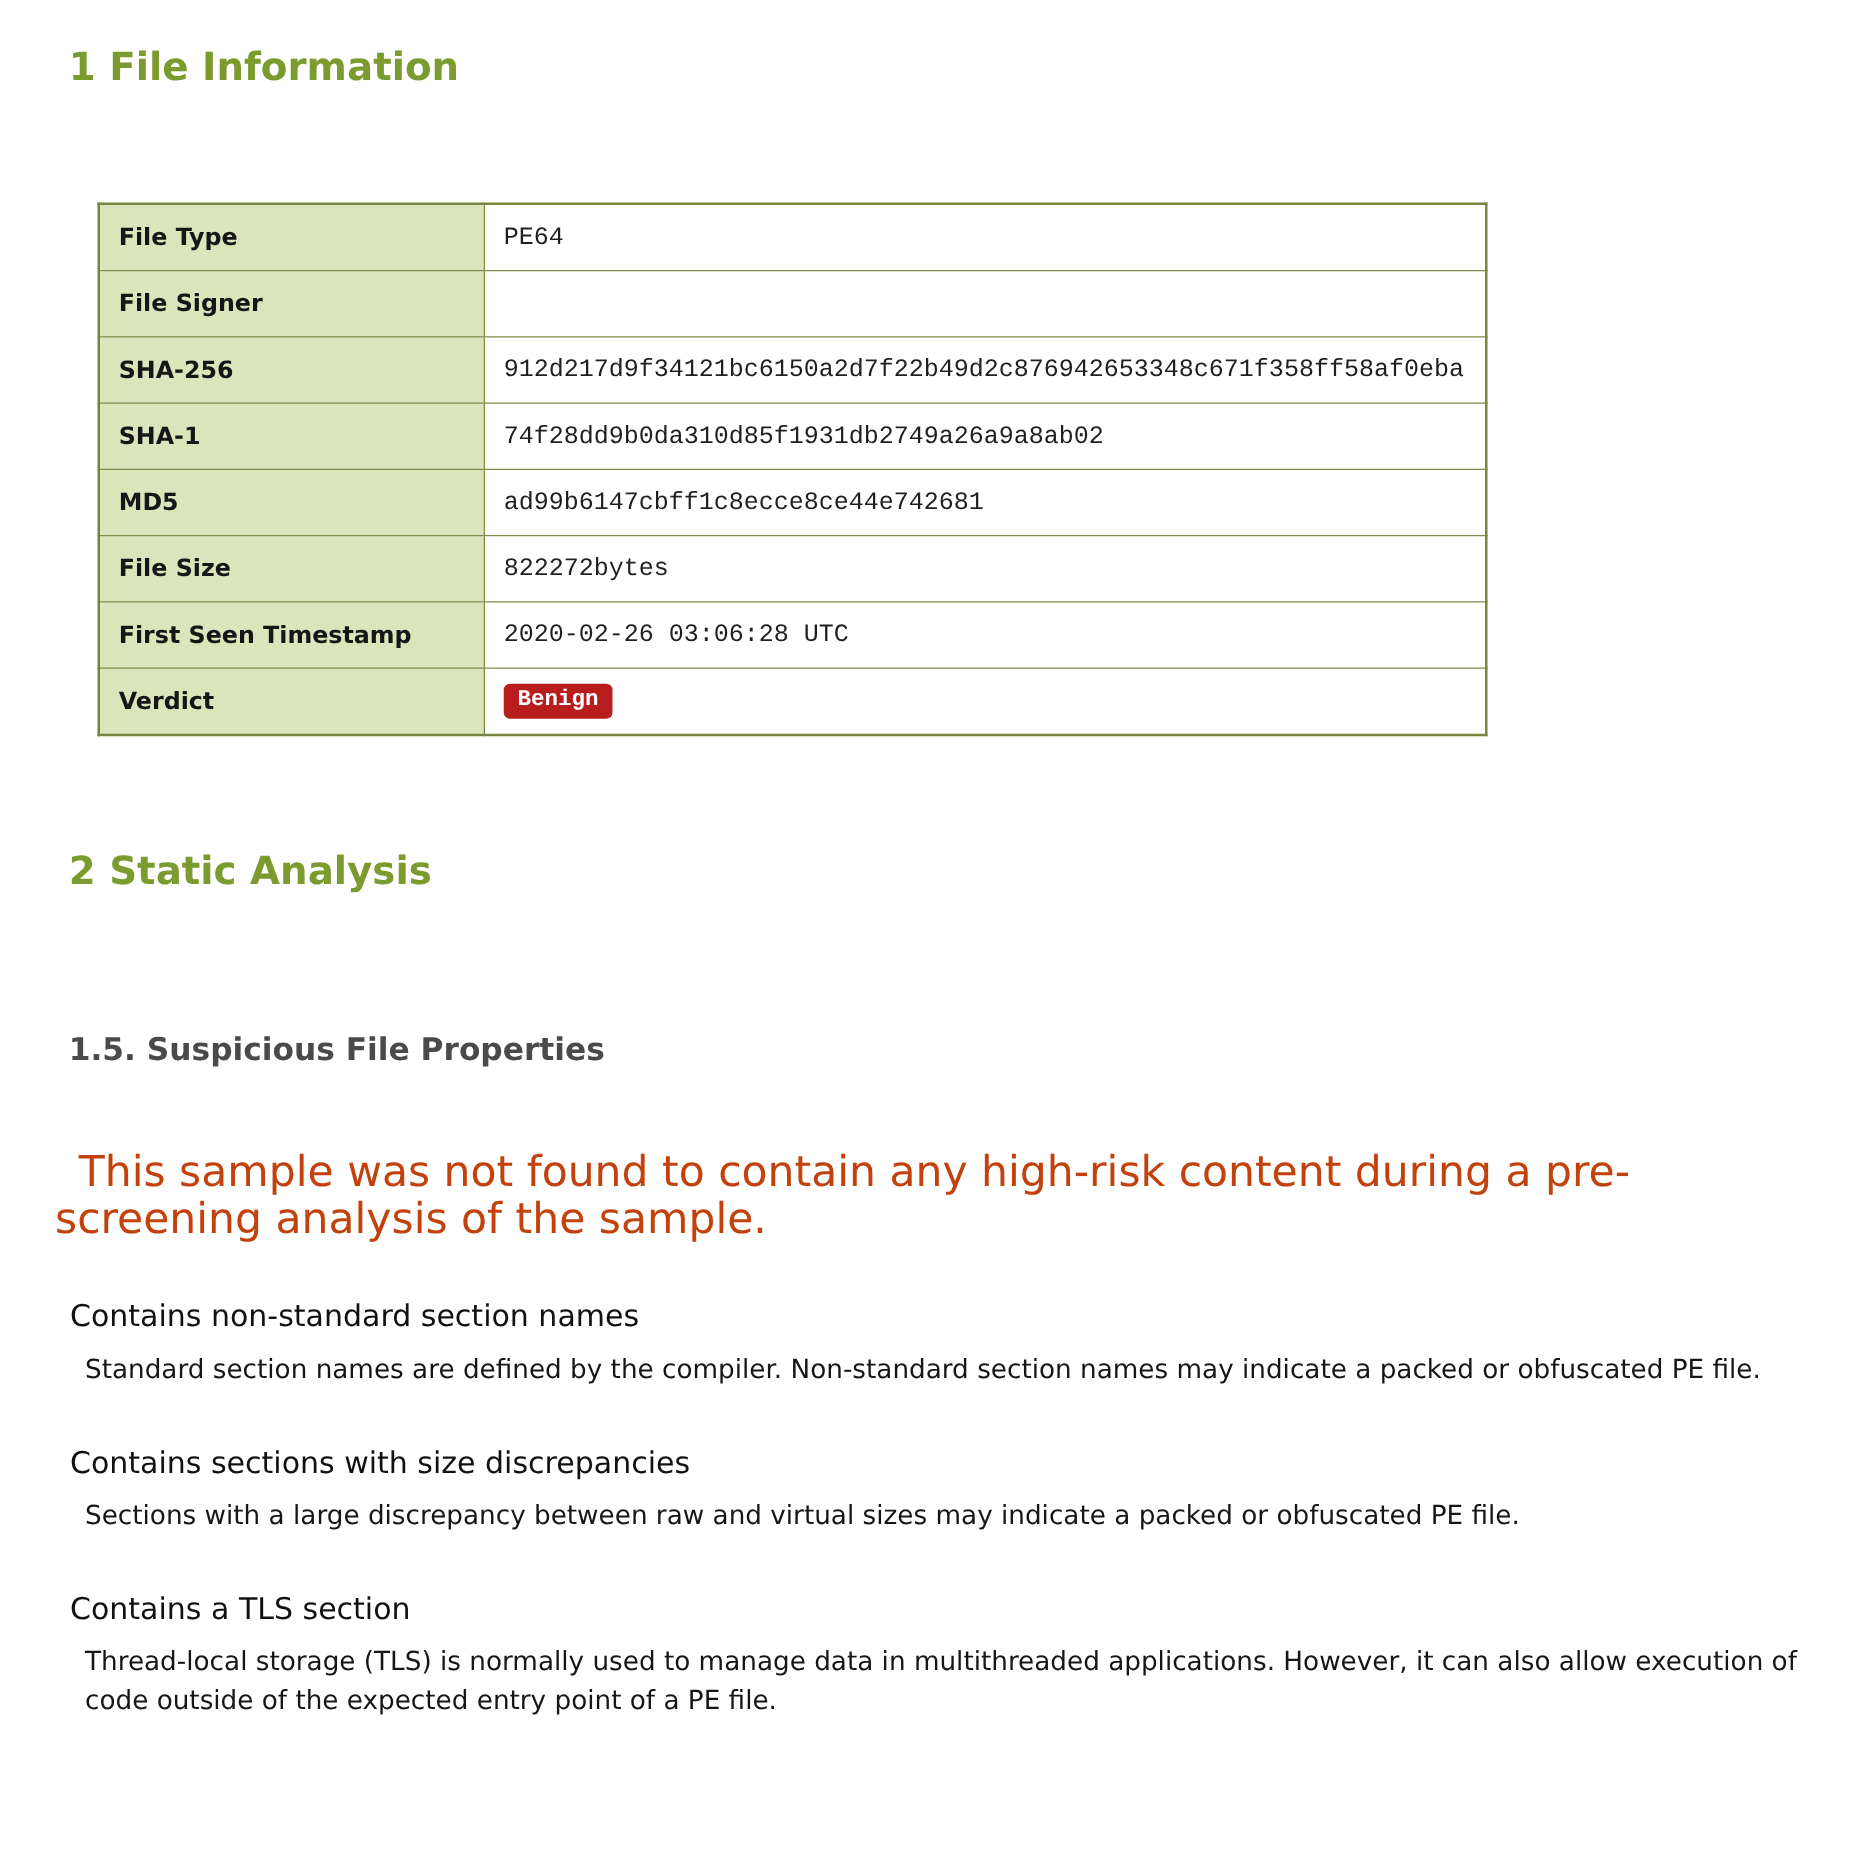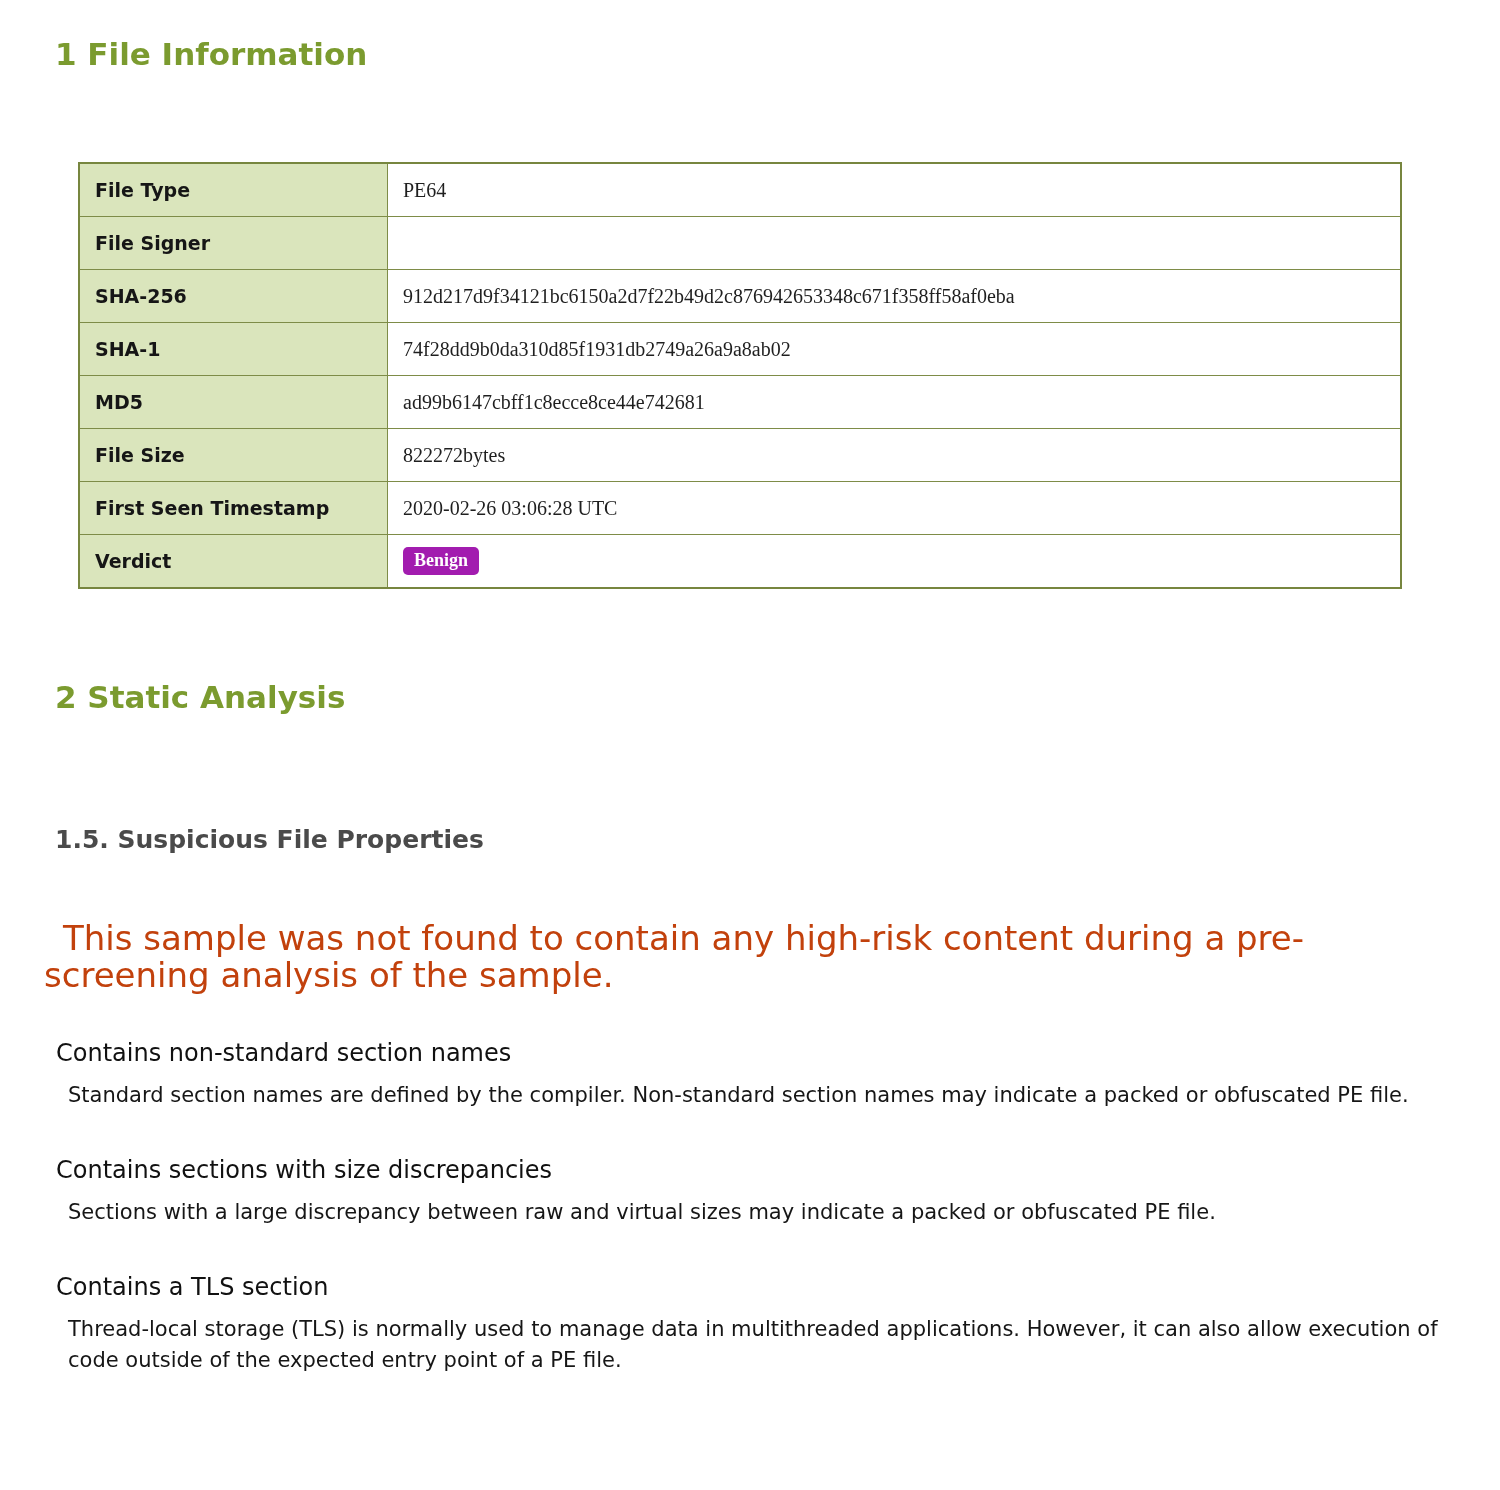--- a/index.html
+++ b/index.html
@@ -19,21 +19,21 @@
     font-weight: bold;
     color: #7b9b2f;
     margin: 0;
   }
   .h1-file   { margin: 36px 0 0 55px; }
   .h1-static { margin: 90px 0 0 55px; }
 
   table.file-info {
     border-collapse: collapse;
     margin: 90px 0 0 78px;
-    width: 1324px;
+    width: 1112px;
     border: 2px solid #77863f;
   }
   table.file-info th,
   table.file-info td {
     border: 1px solid #7e8c48;
     height: 52px;
     padding: 0 15px;
     vertical-align: middle;
     text-align: left;
   }
@@ -42,25 +42,25 @@
     width: 277px;
     font-size: 19px;
     font-weight: bold;
     color: #161616;
   }
   table.file-info td {
     background: #ffffff;
     font-size: 20px;
     font-weight: normal;
     color: #1f1f1f;
-    font-family: Liberation Serif, serif;
+    font-family: Liberation Mono, monospace;
   }
   .badge {
     display: inline-block;
-    background: #a21caf;
+    background: #b91c1c;
     color: #ffffff;
     font-weight: bold;
     font-size: 18px;
     padding: 4px 11px;
     border-radius: 5px;
     line-height: 1.1;
   }
   .vt-link {
     color: #3333cc;
     text-decoration: underline;

